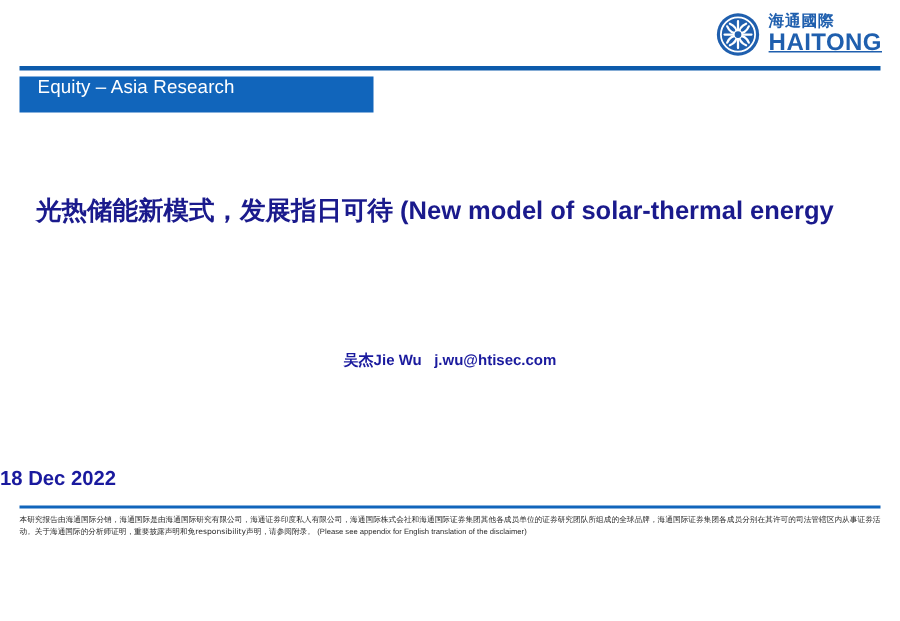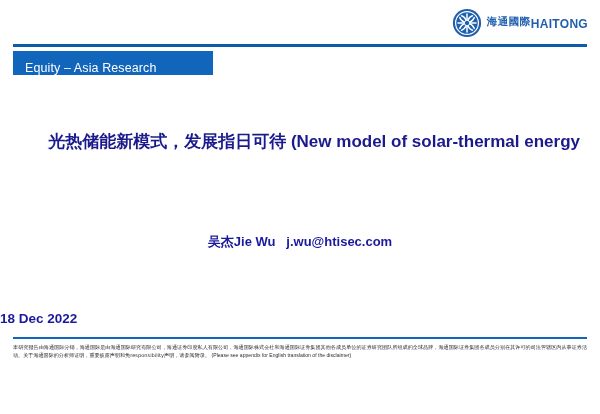--- a/index.html
+++ b/index.html
@@ -9,64 +9,64 @@
     overflow:hidden;position:relative;
   }
   .page{position:absolute;inset:0;}
 
   
   .logo-block{
     position:absolute;right:12px;top:8px;
     display:flex;align-items:center;gap:5px;
   }
   .logo-mark{width:30px;height:30px;display:block;}
-  .logo-words{display:flex;flex-direction:row;line-height:1;}
+  .logo-words{display:flex;flex-direction:column;line-height:1;}
   .logo-cn{
     font-size:10.5px;font-weight:bold;color:#1f5fae;
     letter-spacing:0.5px;
     font-family:"DejaVu Sans","Liberation Sans",sans-serif;
   }
   .logo-en{
-    font-size:12px;font-weight:bold;color:#1f5fae;
-    letter-spacing:0.3px;margin-top:2px;
+    font-size:16px;font-weight:bold;color:#1f5fae;
+    letter-spacing:0.3px;margin-top:2px;text-decoration:underline;
   }
 
   
   .top-rule{
     position:absolute;left:13px;top:44px;width:574px;height:3px;
     background:#0d5bab;
   }
 
   
   .banner{
-    position:absolute;left:13px;top:51px;width:200px;height:24px;
+    position:absolute;left:13px;top:51px;width:236px;height:24px;
     background:#1165bb;
-    display:flex;align-items:flex-end;
+    display:flex;align-items:flex-start;
   }
   .banner-label{
     color:#ffffff;font-size:12.5px;padding-left:12px;
     white-space:nowrap;letter-spacing:0.1px;
   }
 
   
   .title{
     position:absolute;left:24px;right:20px;top:130px;
-    text-align:right;color:#1a1a8c;
+    text-align:left;color:#1a1a8c;
     font-size:17px;font-weight:bold;line-height:1.35;
   }
   .title-cjk{
     font-family:"DejaVu Sans","Liberation Sans",sans-serif;
     font-weight:bold;
   }
 
   
   .author{
     position:absolute;left:0;right:0;top:233px;
     text-align:center;color:#1a1a9e;
-    font-size:13px;font-weight:bold;
+    font-size:10px;font-weight:bold;
   }
   .author .cjk{font-family:"DejaVu Sans","Liberation Sans",sans-serif;}
 
   
   .date{
     position:absolute;left:0;right:0;top:311px;
     color:#1a1a9e;
     font-size:13.5px;font-weight:bold;
   }
 

